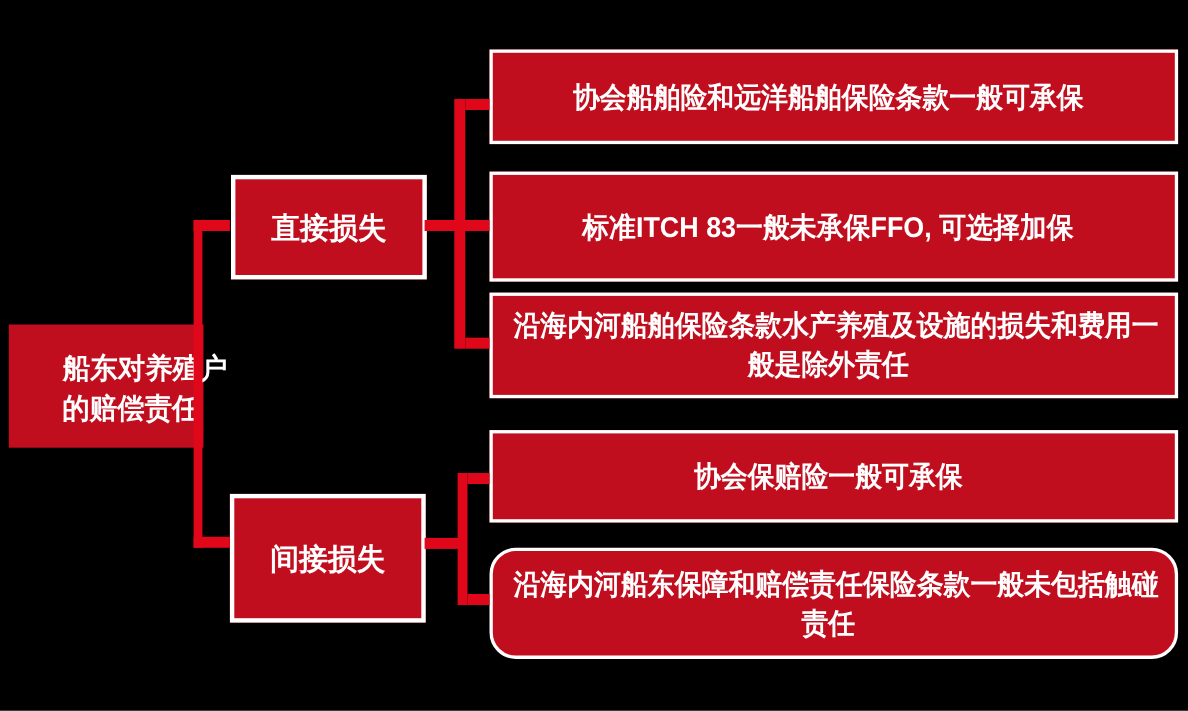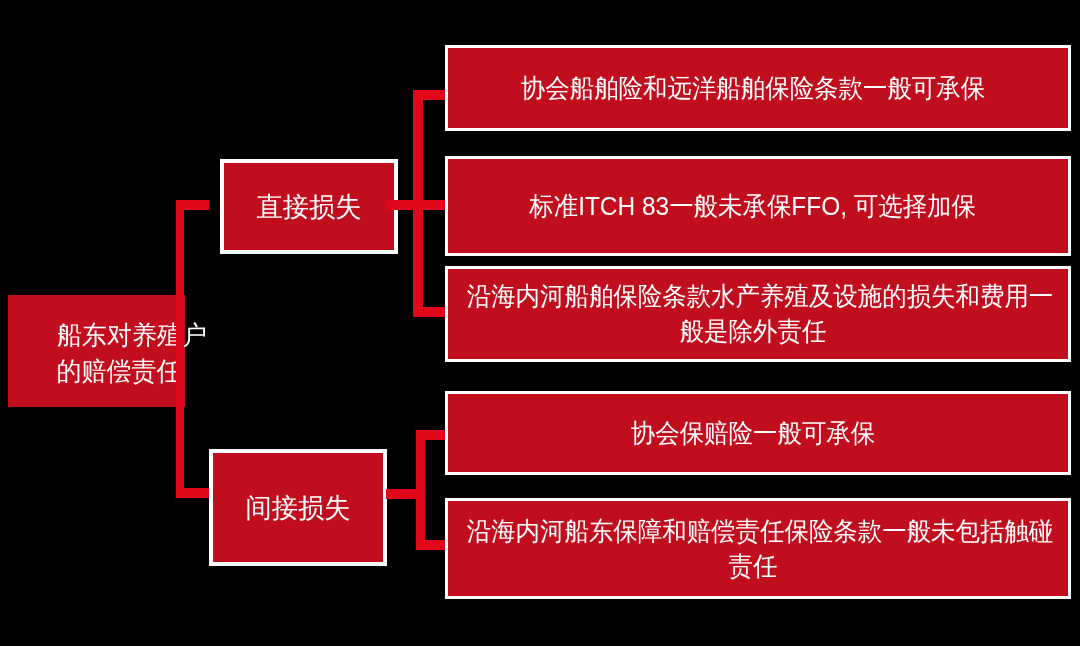--- a/index.html
+++ b/index.html
@@ -2,40 +2,40 @@
 <html style="--background: #000000; --box_fill: #C10E1E; --box_border: #FFFFFF; --line: #E1071A; --text: #FFFFFF;"><head>
 <meta charset="utf-8">
 <style>
   html,body{margin:0;padding:0;}
   .stage{position:relative;width:1080px;height:646px;background:var(--background);overflow:hidden;
          font-family:"Liberation Sans",sans-serif;}
   .box{position:absolute;background:var(--box_fill);box-sizing:border-box;
        display:flex;align-items:center;justify-content:center;}
   .bordered{border:3px solid var(--box_border);}
   .branch.bordered{border-width:4px;}
-  .txt{box-sizing:border-box;width:100%;color:var(--text);font-weight:normal;}
+  .txt{box-sizing:border-box;width:100%;color:var(--text);font-weight:bold;}
   .ln{display:block;width:max-content;margin:0 auto;white-space:nowrap;}
   
   #root{left:8px;top:295px;width:177px;height:112px;padding-left:46px;}
   #root .txt{font-size:26px;line-height:36px;padding-right:9px;padding-top:3px;}
   #root .ln{transform:scaleX(0.96);}
   
-  #direct{left:220px;top:159px;width:178px;height:95px;}
+  #direct{left:210px;top:159px;width:178px;height:95px;}
   #indirect{left:209px;top:449px;width:178px;height:117px;}
   .branch .txt{font-size:27px;}
   .branch .ln{transform:scaleX(0.97);}
   
   .leaf{left:445px;width:626px;}
   .leaf .txt{font-size:26px;line-height:35px;padding-right:10px;}
   .leaf .ln{transform:scaleX(0.94);}
   #leaf1{top:45px;height:86px;}
   #leaf2{top:156px;height:100px;}
   #leaf3{top:266px;height:96px;}
   #leaf4{top:391px;height:84px;}
-  #leaf5{top:498px;height:101px;}
+  #leaf5{top:498px;height:101px;border-radius:24px;}
   
   .line{position:absolute;background:var(--line);}
   #lv {left:176px;top:200px;width:8px;height:298px;}
   #lsd{left:176px;top:200px;width:33px;height:10px;}
   #lsi{left:176px;top:488px;width:33px;height:10px;}
   #uh {left:386px;top:200px;width:59px;height:10px;}
   #uv {left:413px;top:90px;width:10px;height:227px;}
   #us1{left:423px;top:90px;width:22px;height:10px;}
   #us3{left:423px;top:307px;width:22px;height:10px;}
   #lh2{left:386px;top:489px;width:38px;height:10px;}

